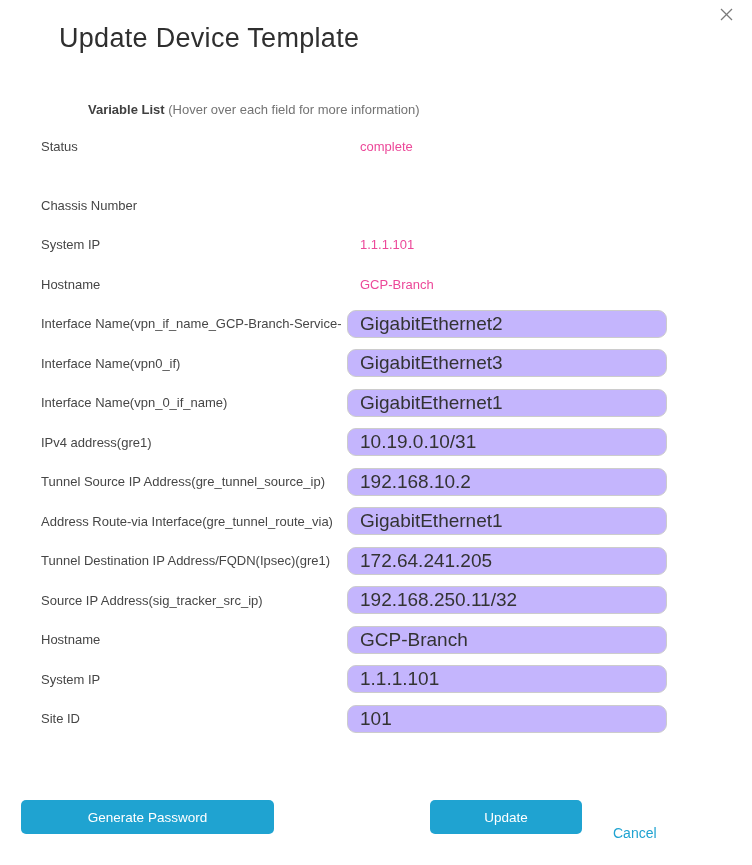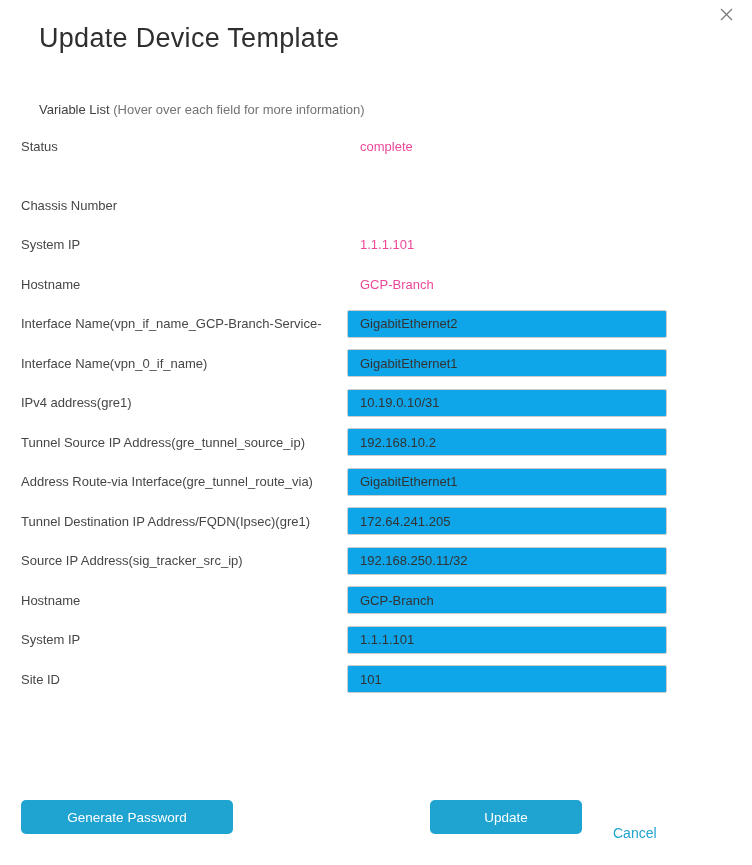--- a/index.html
+++ b/index.html
@@ -2,66 +2,66 @@
 <html><head>
 <meta charset="utf-8">
 <style>
   * { margin:0; padding:0; box-sizing:border-box; }
   html,body { background:#ffffff; }
   body {
     width:752px; height:865px; overflow:hidden; position:relative;
     font-family:"Liberation Sans","DejaVu Sans",sans-serif;
     -webkit-font-smoothing:antialiased;
   }
-  .dialog { position:relative; width:752px; height:865px; background:#fff; padding-top:22px; }
+  .dialog { position:relative; width:752px; height:865px; background:#fff; padding-top:22px;padding-left:20px; }
 
   .close-btn {
     position:absolute; top:6px; right:18px; width:16px; height:16px;
     background:none; border:none; cursor:pointer; padding:0;
     display:flex; align-items:center; justify-content:center;
   }
   .close-btn svg { display:block; }
 
   .dialog-title {
     margin-left:39px; font-size:27px; font-weight:300; letter-spacing:0.3px;
     color:#2f2f2f; line-height:32px;
   }
 
   .section-heading {
     margin:47px 0 0 39px; font-size:13px; line-height:18px; color:#737373;
   }
-  .section-heading .heading-strong { font-weight:normal; color:#404040; }
+  .section-heading .heading-strong { font-weight:bold; color:#404040;margin-left:29px; }
 
   .rows { margin:8px 85px 0 21px; }
   .row {
     display:flex; align-items:center; height:39.5px; min-height:39.5px;
   }
   .row.gap-before { margin-top:19px; }
   .row label {
     flex:1 1 auto; font-size:13px; color:#464646;
     white-space:nowrap; overflow:hidden; padding-right:2px;
   }
   .value-col { flex:0 0 320px; width:320px; }
   .static-value {
     display:block; padding-left:13px; font-size:13px; color:#ec4899;
   }
   .field-input {
-    width:320px; height:28px; border:1px solid #cccccc; border-radius:2px;
-    padding:0 12px; font-size:13px; color:#333;
+    width:320px; height:28px; border:1px solid #cccccc; border-radius:9px;
+    padding:0 12px; font-size:19px; color:#333;
     font-family:"Liberation Sans","DejaVu Sans",sans-serif;
-    background:#0ea5e9; outline:none;
+    background:#c4b5fd; outline:none;
   }
 
   .footer { position:absolute; left:0; top:800px; width:752px; height:34px; }
   .btn {
     position:absolute; top:0; height:34px; border:none; border-radius:5px;
     background:#1fa3d1; color:#ffffff; font-size:13.5px; cursor:pointer;
     font-family:"Liberation Sans","DejaVu Sans",sans-serif;
   }
-  .btn-generate { left:21px; width:212px; }
+  .btn-generate { left:21px; width:253px; }
   .btn-update { left:430px; width:152px; }
   .btn-cancel {
     position:absolute; left:613px; top:16px; height:34px; background:none; border:none;
     color:#1fa3d1; font-size:14px; cursor:pointer;
     font-family:"Liberation Sans","DejaVu Sans",sans-serif;
   }
 </style>
 </head>
 <body>
 
@@ -108,20 +108,24 @@
       <div class="value-col">
           <span class="static-value">GCP-Branch</span>
         </div>
     </div>
 
     <div class="row">
       <label>Interface Name(vpn_if_name_GCP-Branch-Service-</label>
       <div class="value-col"><input class="field-input" type="text" value="GigabitEthernet2" style=""></div>
     </div>
 
+    <div class="row">
+      <label>Interface Name(vpn0_if)</label>
+      <div class="value-col"><input class="field-input" type="text" value="GigabitEthernet3" style=""></div>
+    </div>
 
     <div class="row">
       <label>Interface Name(vpn_0_if_name)</label>
       <div class="value-col"><input class="field-input" type="text" value="GigabitEthernet1" style=""></div>
     </div>
 
     <div class="row">
       <label>IPv4 address(gre1)</label>
       <div class="value-col"><input class="field-input" type="text" value="10.19.0.10/31" style=""></div>
     </div>

